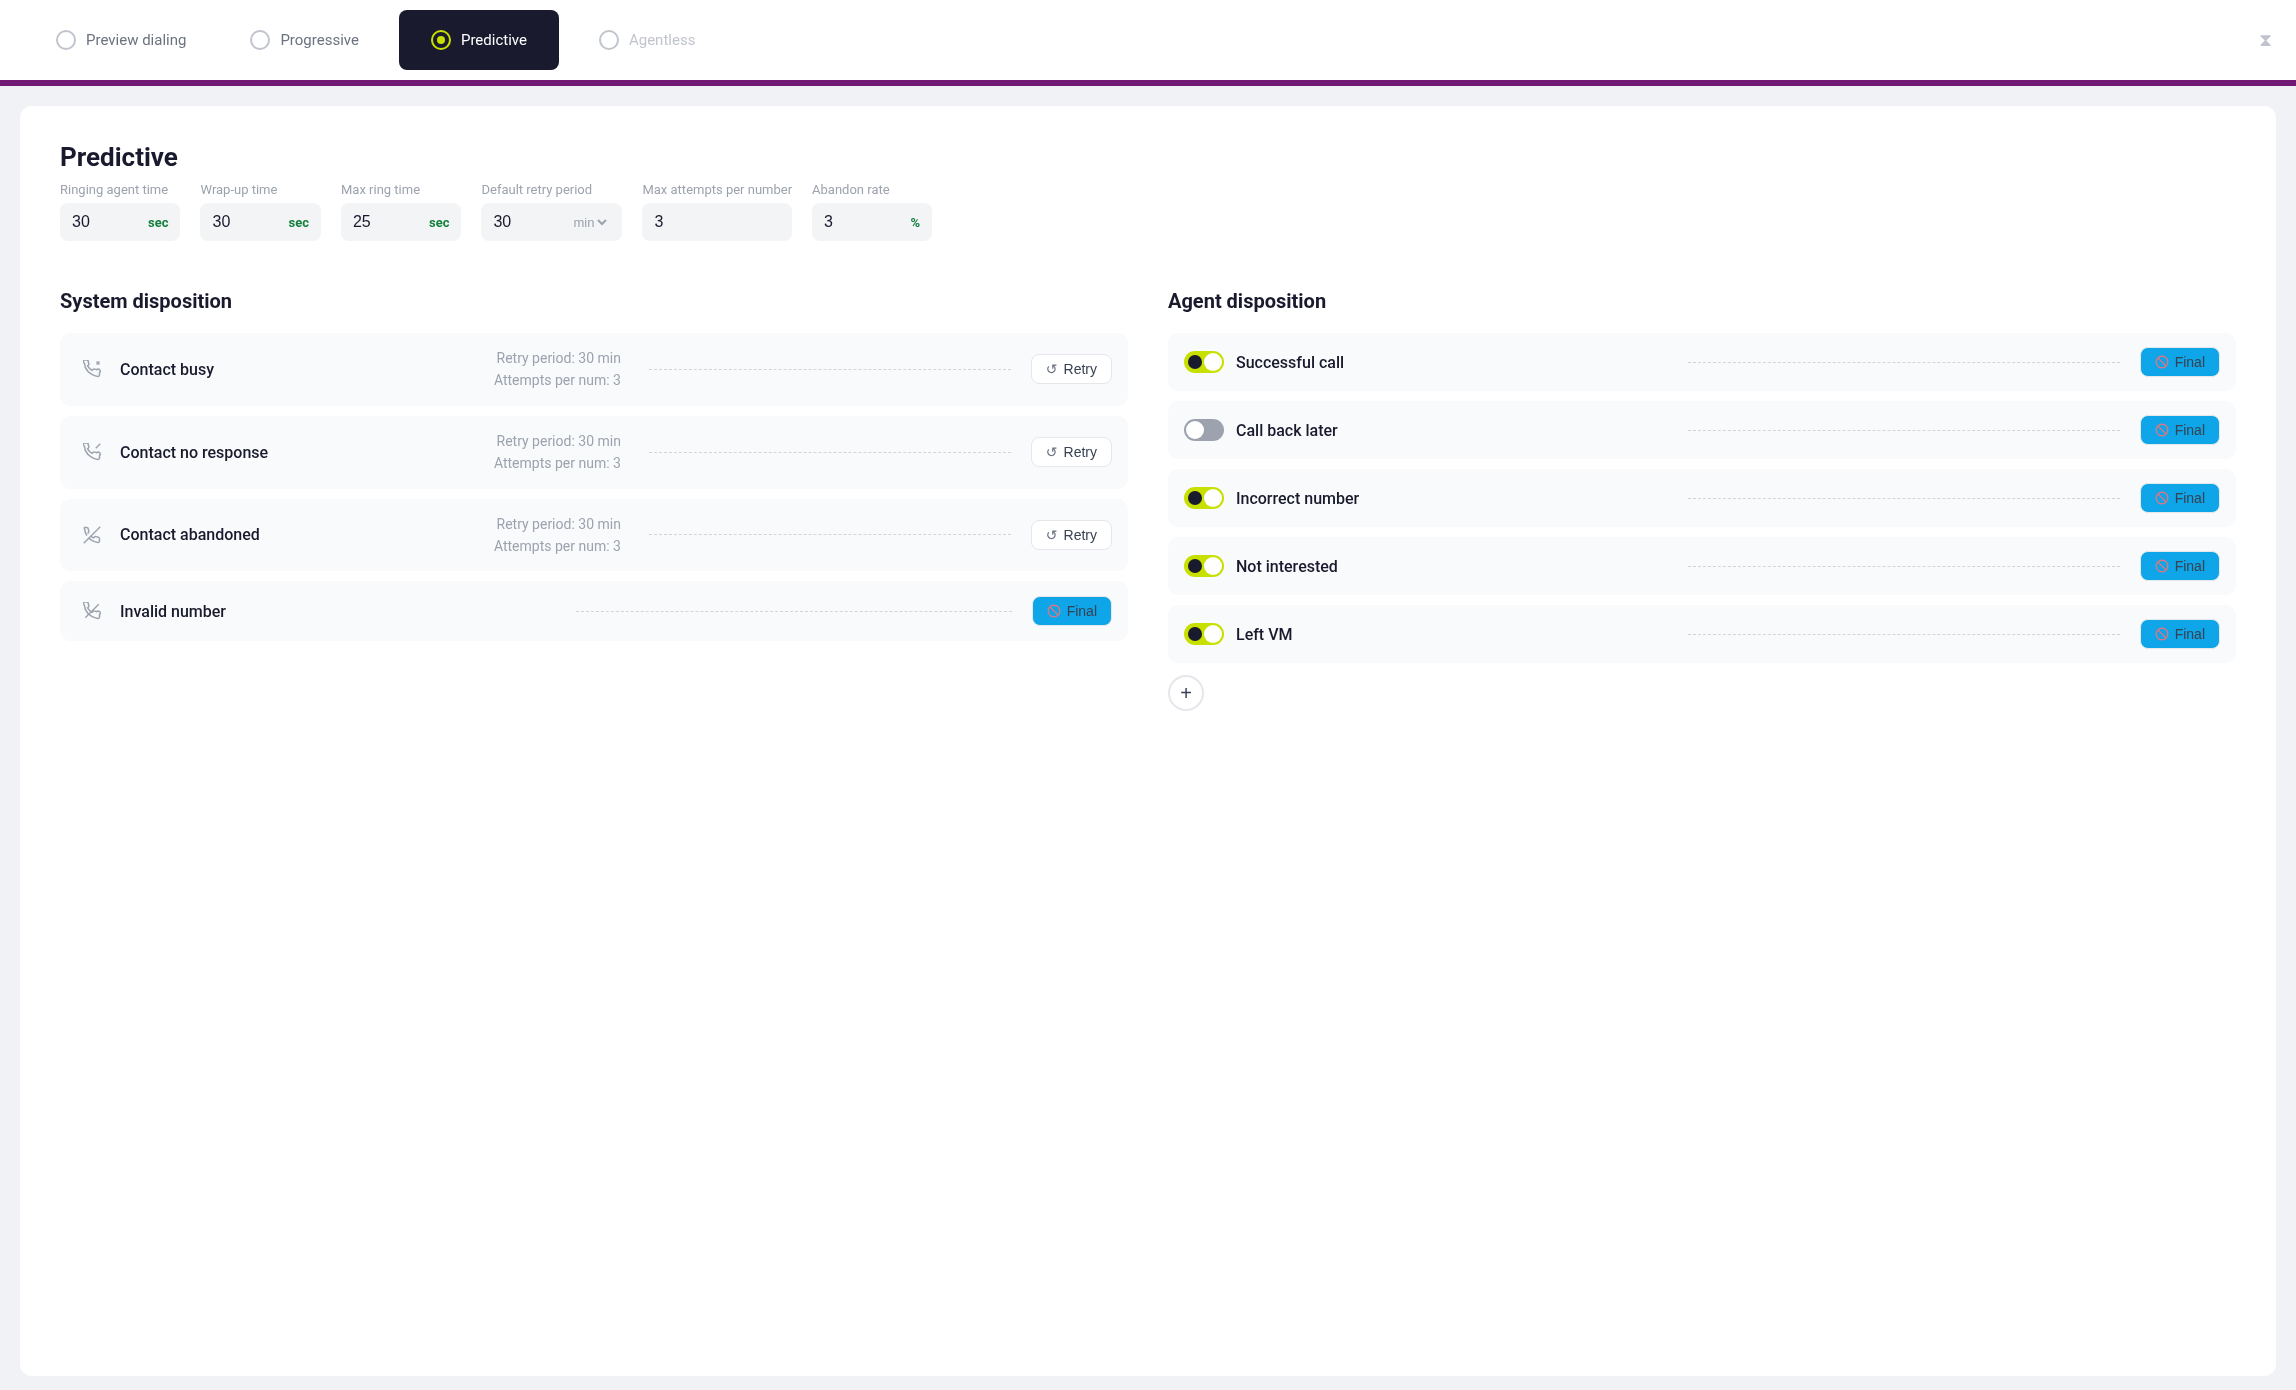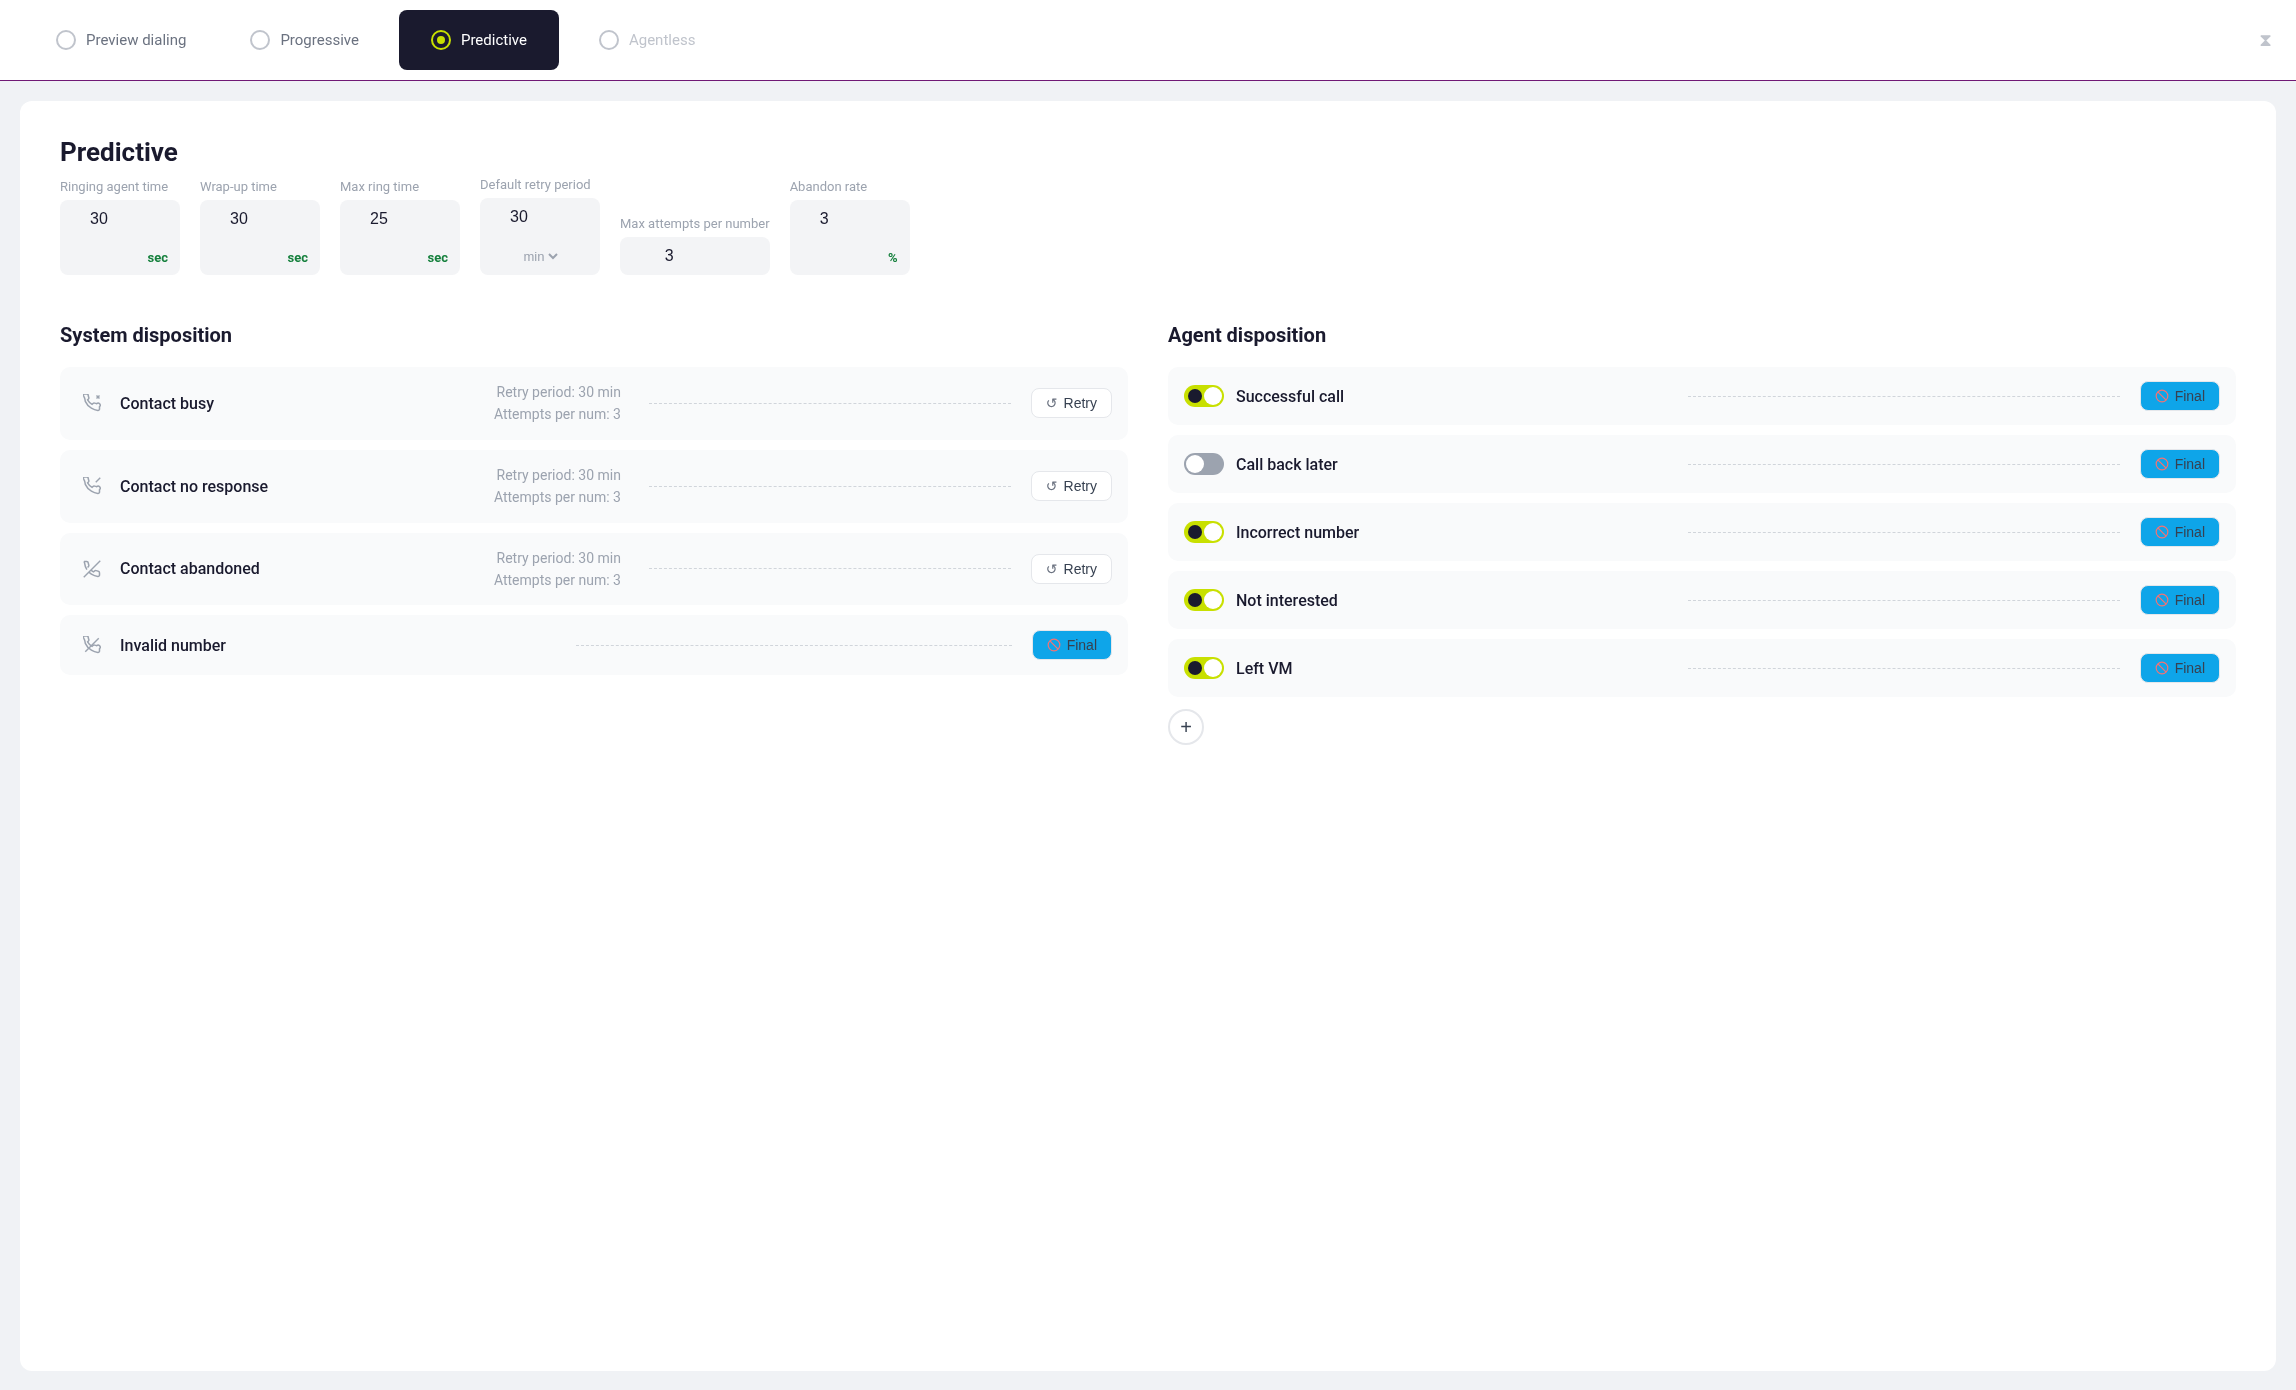--- a/index.html
+++ b/index.html
@@ -4,21 +4,21 @@
   <style>
     * { box-sizing: border-box; margin: 0; padding: 0; }
     body {
       font-family: -apple-system, BlinkMacSystemFont, 'Segoe UI', Roboto, sans-serif;
       background: #f0f2f5;
       min-height: 100vh;
       color: #1a1a2e;
     }
     .top-bar {
       background: #fff;
-      border-bottom: 1px solid #701a75;
+      border-bottom: 6px solid #701a75;
       display: flex;
       align-items: center;
       padding: 0 24px;
       gap: 0;
     }
     .dial-option {
       display: flex;
       align-items: center;
       gap: 10px;
       padding: 20px 32px;
@@ -100,23 +100,22 @@
       font-size: 13px;
       color: #9ca3af;
       font-weight: 400;
     }
     .field-input-wrap {
       display: flex;
       align-items: center;
       background: #f3f4f6;
       border-radius: 8px;
       padding: 10px 12px;
-      gap: 22px;
+      gap: 16px;
       min-width: 120px;
-      flex-direction: column;
     }
     .field-input {
       border: none;
       background: transparent;
       font-size: 16px;
       color: #1a1a2e;
       width: 60px;
       outline: none;
     }
     .field-unit {

